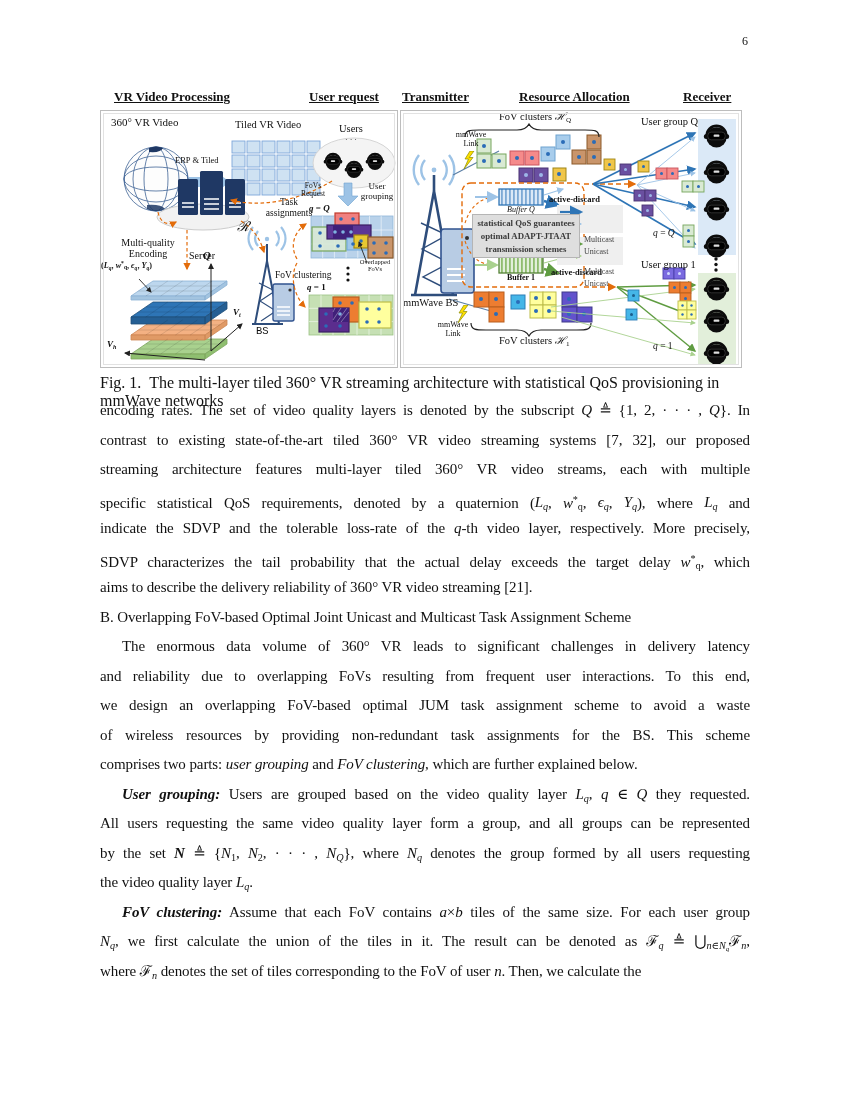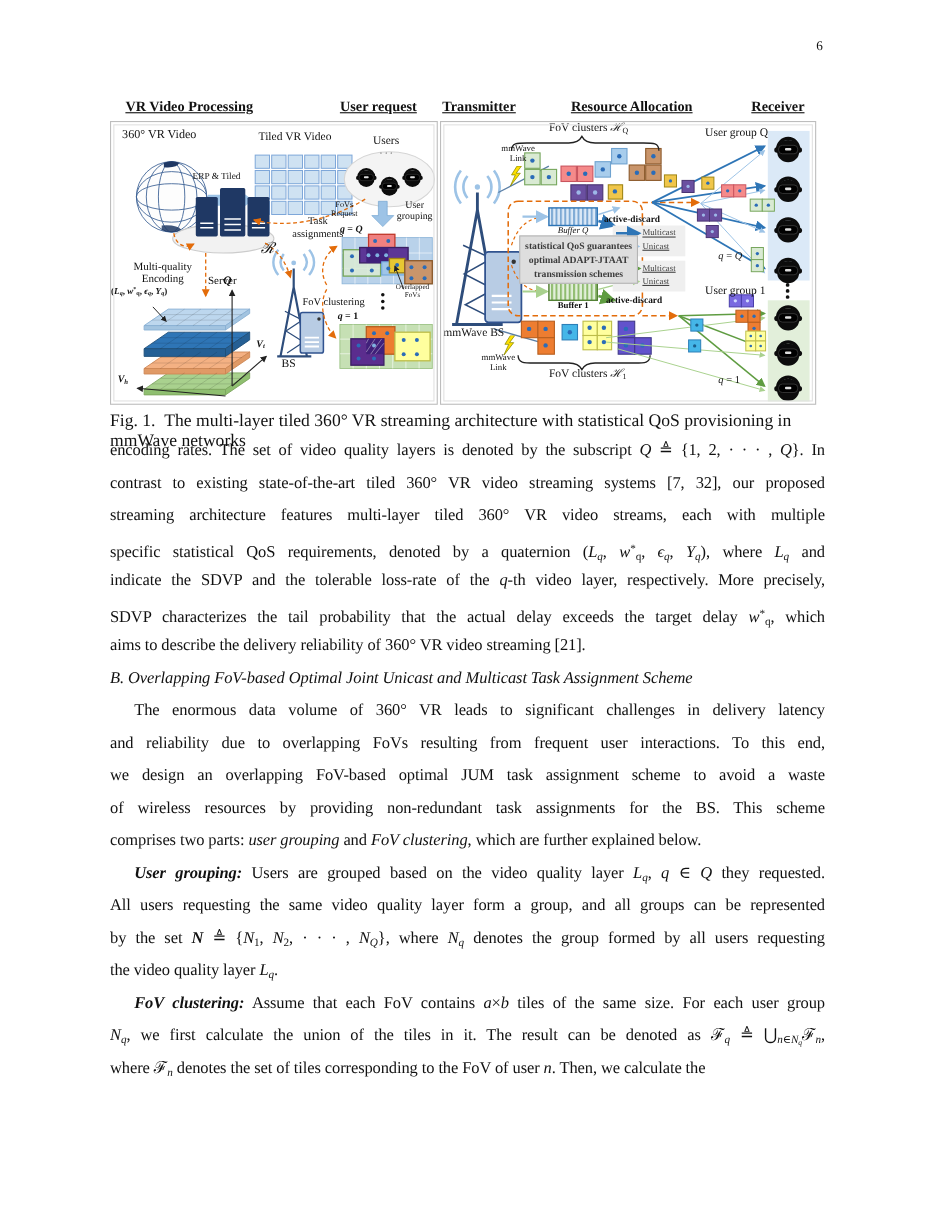--- a/index.html
+++ b/index.html
@@ -10,29 +10,29 @@
   .fhead{position:absolute;top:89px;font-size:13px;font-weight:bold;text-decoration:underline;white-space:nowrap;}
   
   .panel{position:absolute;top:110px;height:256px;border:1px solid #bdbdbd;background:#fff;}
   .panel::after{content:"";position:absolute;inset:2px;border:1px solid #e2e2e2;pointer-events:none;}
   .panel svg{position:absolute;left:0;top:0;}
   .lb{position:absolute;line-height:1.12;text-align:center;white-space:nowrap;color:#111;}
   .cal{font-style:italic;}
   .qosbox{position:absolute;background:#dedede;border:1px solid #b5b5b5;text-align:center;
           font-weight:bold;color:#3b3b3b;padding:2px 2px;}
   .qosbox div{line-height:1.45;}
-  .legend-lb{position:absolute;font-size:8px;color:#444;text-decoration:underline;white-space:nowrap;}
+  .legend-lb{position:absolute;font-size:8px;color:#444;white-space:nowrap;margin-top:28px;}
   
   .caption{position:absolute;left:100px;top:374px;width:650px;font-size:16px;color:#111;}
   .bodytext{position:absolute;left:100px;top:396px;width:650px;}
   .tline{height:29.5px;line-height:29.5px;font-size:15px;letter-spacing:-0.1px;
          text-align:justify;text-align-last:justify;overflow:hidden;}
   .tline.last{text-align-last:left;}
   .tline.indent{text-indent:22px;}
-  .tline.heading{text-align-last:left;font-style:italic;}
+  .tline.heading{text-align-last:left;}
   sub{font-size:0.68em;vertical-align:-0.28em;}
   sup{font-size:0.68em;vertical-align:0.45em;}
 </style>
 </head>
 <body>
 
 <div class="page">
 
   <div class="pageno">6</div>
 
@@ -265,21 +265,21 @@
     <div class="lb" style="left:194px;top:71px;width:36px;font-size:7.5px;">FoVs<br>Request</div>
     <div class="lb" style="left:256px;top:70px;width:40px;font-size:9px;">User<br>grouping</div>
     <div class="lb" style="left:88px;top:112px;font-size:10px;margin-top:27px;">Server</div>
     <div class="lb" style="left:158px;top:86px;width:60px;font-size:9.5px;">Task<br>assignments</div>
     <div class="lb" style="left:136px;top:108px;font-size:14px;font-style:italic;">ℛ</div>
     <div class="lb" style="left:4px;top:126px;width:86px;font-size:10px;">Multi-quality<br>Encoding</div>
     <div class="lb" style="left:0px;top:149px;font-size:8.2px;font-weight:bold;">(<i>L<sub>q</sub></i>, <i>w</i><sup>*</sup><sub>q</sub>, <i>ϵ<sub>q</sub></i>, <i>Y<sub>q</sub></i>)</div>
     <div class="lb" style="left:102px;top:139px;font-size:10.5px;font-weight:bold;font-style:italic;">Q</div>
     <div class="lb" style="left:132px;top:196px;font-size:9px;font-weight:bold;"><i>V<sub>t</sub></i></div>
     <div class="lb" style="left:6px;top:228px;font-size:9px;font-weight:bold;"><i>V<sub>h</sub></i></div>
-    <div class="lb" style="left:155px;top:215px;font-size:10.5px;">BS</div>
+    <div class="lb" style="left:155px;top:215px;font-size:10.5px;font-family:Liberation Mono, monospace;">BS</div>
     <div class="lb" style="left:208px;top:92px;font-size:9px;font-weight:bold;"><i>q</i> = <i>Q</i></div>
     <div class="lb" style="left:174px;top:159px;font-size:9.5px;">FoV clustering</div>
     <div class="lb" style="left:206px;top:171px;font-size:9px;font-weight:bold;"><i>q</i> = 1</div>
     <div class="lb" style="left:252px;top:147px;width:44px;font-size:6.5px;">Overlapped<br>FoVs</div>
   </div>
 
   <div class="panel" style="left:400px;width:340px;">
     <svg width="340" height="256" viewBox="0 0 340 256">
       <defs>
         <pattern id="pB" width="4" height="8" patternUnits="userSpaceOnUse">

